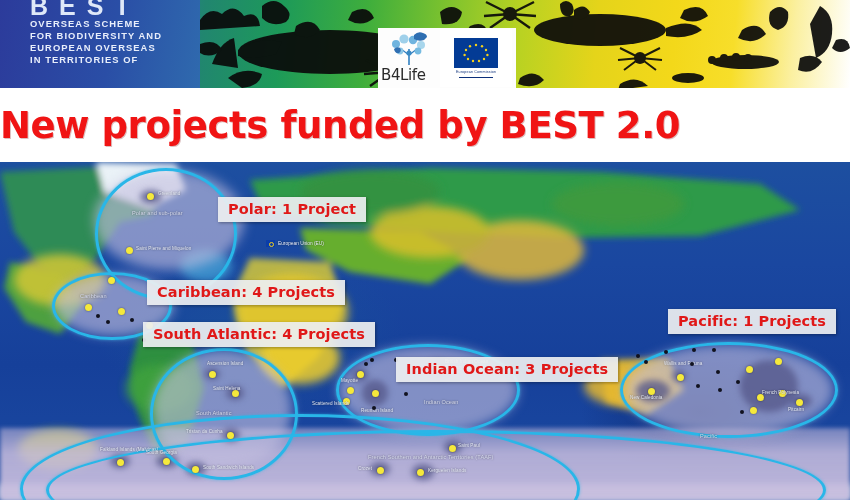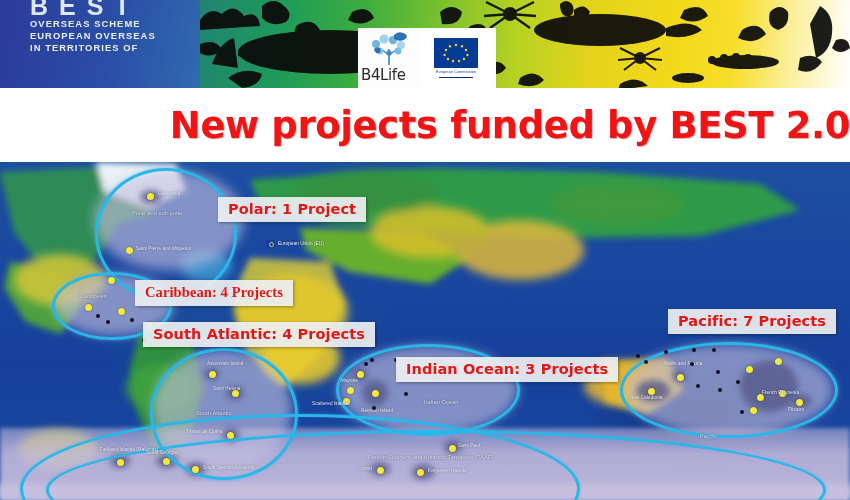--- a/index.html
+++ b/index.html
@@ -19,38 +19,38 @@
 
   .banner-left { position:absolute; left:0; top:0; width:200px; height:88px;
                  background:linear-gradient(100deg,#2c3b9b 0%,#2a4ea6 55%,#2f6aae 100%); }
   .best-word { position:absolute; left:30px; top:-6px; font-size:25px; font-weight:bold;
                letter-spacing:11px; color:#dfe8f8; line-height:1; }
   .scheme-text { position:absolute; left:30px; top:18px; width:168px;
                  color:#e8eefb; font-size:9.4px; font-weight:bold; letter-spacing:1.05px;
                  line-height:12.1px; }
 
   
-  .logos { position:absolute; left:358px; top:28px; width:138px; height:60px;
+  .logos { position:absolute; left:378px; top:28px; width:138px; height:60px;
            background:#fdfdfd; display:flex; align-items:center; }
   .b4life { position:relative; width:62px; height:58px; }
   .b4-tree { position:absolute; left:8px; top:2px; width:48px; height:34px; }
   .b4-text { position:absolute; left:3px; bottom:3px; font-size:15px; color:#2a2a2a;
              font-family:"DejaVu Sans", sans-serif; letter-spacing:-.4px; }
   .ec-logo { position:relative; width:72px; height:58px; display:flex;
              flex-direction:column; align-items:center; justify-content:center;
              background:#fff; }
   .ec-flag { width:44px; height:30px; background:#033b95; position:relative; }
   .ec-stars { position:absolute; inset:0; }
   .ec-cap { font-size:3.6px; color:#0b2f7a; margin-top:2px; line-height:4.4px;
             text-align:center; letter-spacing:.2px; }
   .ec-rule { width:34px; height:1px; background:#0b2f7a; margin-top:2px; }
 
   
   .title-band { position:absolute; left:0; top:88px; width:850px; height:74px;
-                background:#ffffff; display:flex; align-items:center; justify-content:flex-end; }
+                background:#ffffff; display:flex; align-items:center; justify-content:flex-start; }
   .title { font-size:37px; font-weight:bold; color:#f01414; letter-spacing:-.4px;
            font-family:"DejaVu Sans", sans-serif;
            text-shadow:1px 1px 0 rgba(120,0,0,.25); }
 
   
   .map { position:absolute; left:0; top:162px; width:850px; height:338px; overflow:hidden;
          background:#133a86; }
   .map-ocean { position:absolute; inset:0;
      background:
        radial-gradient(ellipse 170px 90px at 700px 250px, #0f2f7d 0%, rgba(15,47,125,0) 70%),
@@ -149,20 +149,21 @@
         <path d="M200 44 q16-6 22 6 q-12 10-24 2z"></path>
         <path d="M440 12 q12-10 22 0 q-2 14-20 12z"></path>
         <path d="M470 26 q14-6 18 6 q-12 8-22 0z"></path>
       </g>
     </svg>
 
     <div class="banner-left">
       <div class="best-word">BEST</div>
       <div class="scheme-text">
         <div>OVERSEAS SCHEME</div>
+        <div>FOR BIODIVERSITY AND</div>
         <div>EUROPEAN OVERSEAS</div>
         <div>IN TERRITORIES OF</div>
       </div>
     </div>
 
     <div class="logos">
       <div class="b4life">
         <svg class="b4-tree" viewBox="0 0 48 34">
           <path d="M23 34 L23 18" stroke="#2f7fc1" stroke-width="1.6" fill="none"></path>
           <path d="M23 24 L15 18 M23 24 L31 18" stroke="#2f7fc1" stroke-width="1.2" fill="none"></path>
@@ -365,19 +366,19 @@
     <div class="dot-k" style="left:690px; top:200px;"></div>
     <div class="dot-k" style="left:712px; top:186px;"></div>
     <div class="dot-k" style="left:716px; top:208px;"></div>
     <div class="dot-k" style="left:718px; top:226px;"></div>
     <div class="dot-k" style="left:696px; top:222px;"></div>
     <div class="dot-k" style="left:736px; top:218px;"></div>
     <div class="dot-k" style="left:740px; top:248px;"></div>
     <div class="dot-k" style="left:636px; top:192px;"></div>
 
     <div class="callout" style="left:218px; top:35px;">Polar: 1 Project</div>
-    <div class="callout" style="left:135px; top:118px;font-family:Liberation Serif, serif;">Caribbean:  4 Projects</div>
+    <div class="callout" style="left:147px; top:118px;">Caribbean:  4 Projects</div>
     <div class="callout" style="left:143px; top:160px;">South  Atlantic: 4 Projects</div>
     <div class="callout" style="left:396px; top:147px;margin-top:48px;">Indian Ocean: 3 Projects</div>
-    <div class="callout" style="left:668px; top:147px;">Pacific: 7 Projects</div>
+    <div class="callout" style="left:668px; top:147px;">Pacific: 1 Projects</div>
   </div>
 
 </div>
 
 </body></html>

